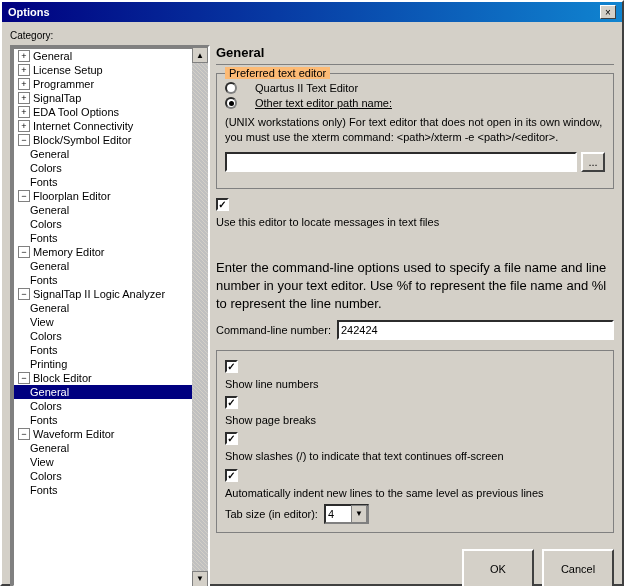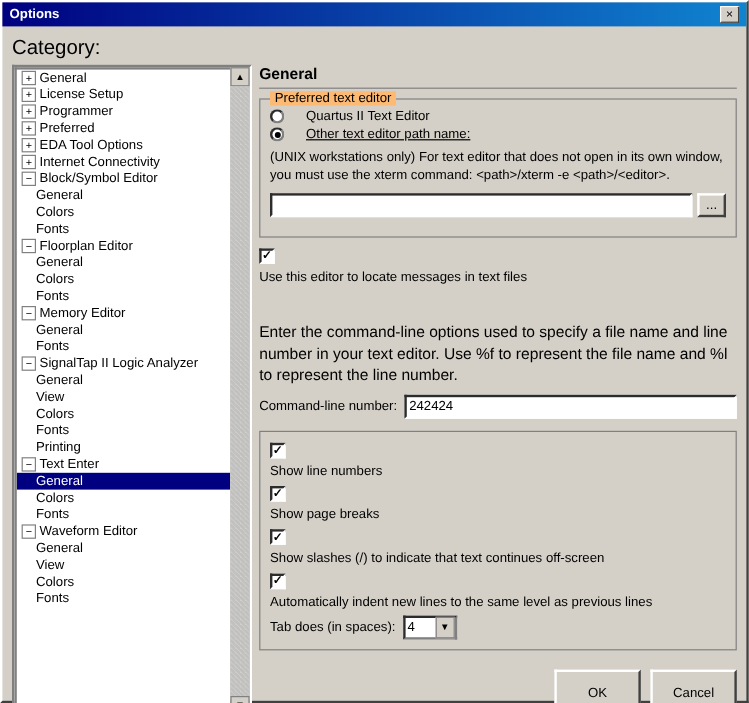--- a/index.html
+++ b/index.html
@@ -47,21 +47,21 @@
     }
 
     .dialog-content {
       display: flex;
       flex-direction: column;
       flex: 1;
       padding: 8px;
     }
 
     .category-label {
-      font-size: 17px;
+      font-size: 10px;
       margin-bottom: 4px;
     }
 
     .main-area {
       display: flex;
       flex: 1;
       gap: 6px;
     }
 
     .category-panel {
@@ -350,21 +350,21 @@
               <div class="tree-item level-0">
                 <span class="expand-icon">+</span>
                 <span>License Setup</span>
               </div>
               <div class="tree-item level-0">
                 <span class="expand-icon">+</span>
                 <span>Programmer</span>
               </div>
               <div class="tree-item level-0">
                 <span class="expand-icon">+</span>
-                <span>Preferred</span>
+                <span>SignalTap</span>
               </div>
               <div class="tree-item level-0">
                 <span class="expand-icon">+</span>
                 <span>EDA Tool Options</span>
               </div>
               <div class="tree-item level-0">
                 <span class="expand-icon">+</span>
                 <span>Internet Connectivity</span>
               </div>
               <div class="tree-item level-0">
@@ -417,21 +417,21 @@
                 <span>Colors</span>
               </div>
               <div class="tree-item level-1">
                 <span>Fonts</span>
               </div>
               <div class="tree-item level-1">
                 <span>Printing</span>
               </div>
               <div class="tree-item level-0">
                 <span class="expand-icon">−</span>
-                <span>Text Enter</span>
+                <span>Block Editor</span>
               </div>
               <div class="tree-item level-1 selected">
                 <span>General</span>
               </div>
               <div class="tree-item level-1">
                 <span>Colors</span>
               </div>
               <div class="tree-item level-1">
                 <span>Fonts</span>
               </div>
@@ -507,21 +507,21 @@
               <div class="checkbox-item">
     <div class="checkbox checked"></div>
     <span class="checkbox-label">Show slashes (/) to indicate that text continues off-screen</span>
   </div>
               <div class="checkbox-item">
     <div class="checkbox checked"></div>
     <span class="checkbox-label">Automatically indent new lines to the same level as previous lines</span>
   </div>
             </div>
           <div class="tabsize-row">
-            <span class="tabsize-label">Tab does (in spaces):</span>
+            <span class="tabsize-label">Tab size (in editor):</span>
             <div style="display:flex;align-items:center;border:2px inset #808080;background:white;height:20px;width:45px;">
               <span style="flex:1;padding:0 2px;font-size:11px;">4</span>
               <div class="select-arrow">▼</div>
             </div>
           </div>
         </div>
 
         <div style="flex:1;"></div>
         <div class="bottom-buttons">
           <div class="btn">OK</div>

